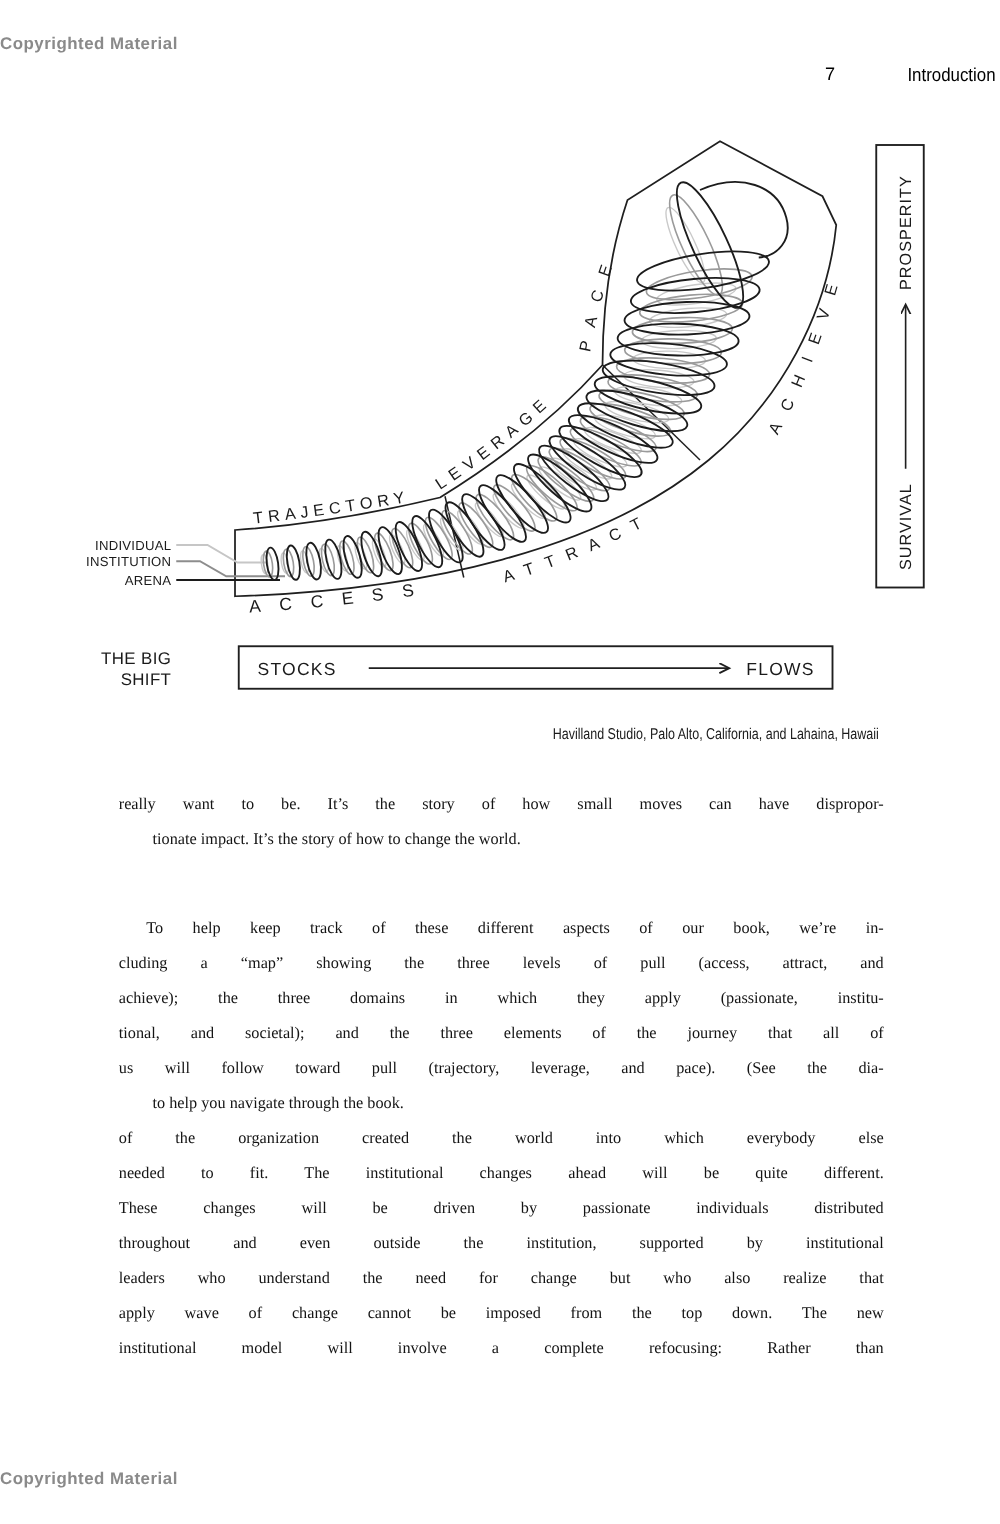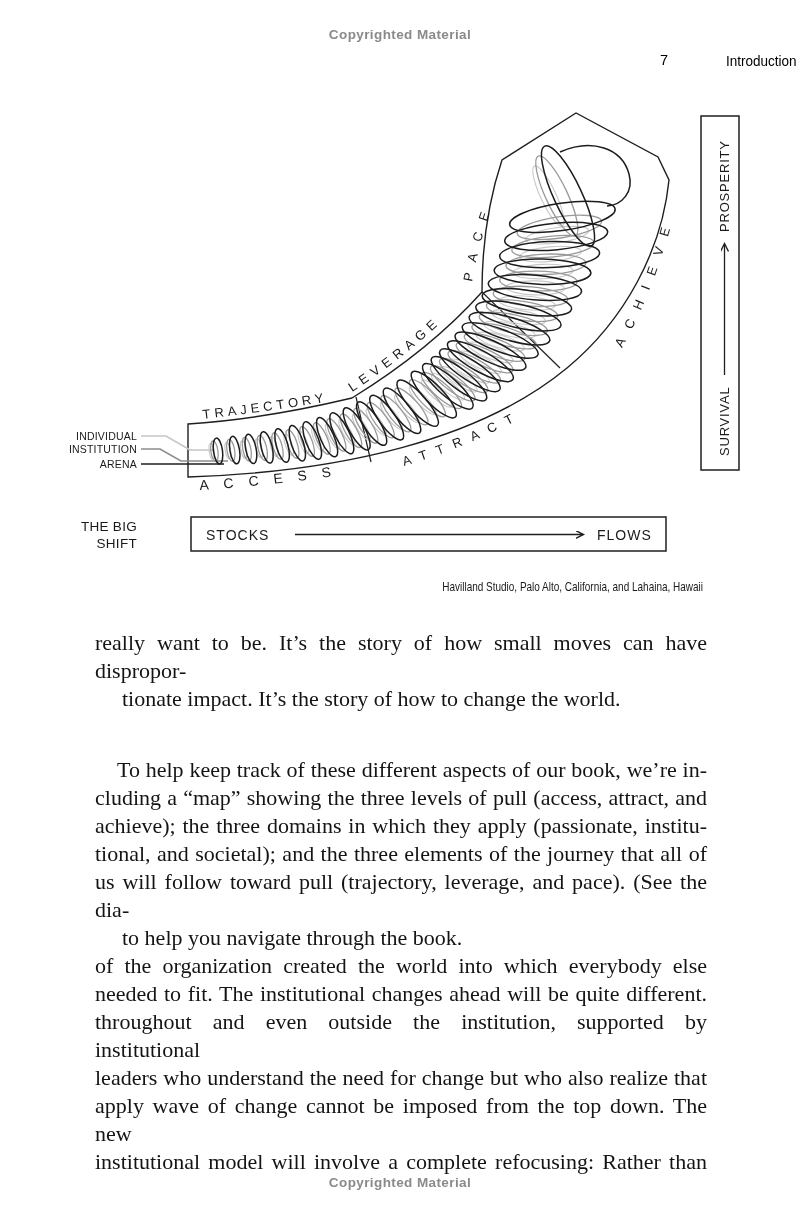--- a/index.html
+++ b/index.html
@@ -1,28 +1,28 @@
 <!DOCTYPE html>
 <html><head>
 <meta charset="utf-8">
 <style>
   html,body{margin:0;padding:0;background:#fff;}
   .page{position:relative;width:800px;height:1219px;background:#ffffff;overflow:hidden;
         font-family:"Liberation Sans",sans-serif;color:#151515;}
-  .watermark{position:absolute;left:0;right:0;text-align:center;
+  .watermark{position:absolute;left:0;right:0;
              font-size:13.5px;font-weight:700;letter-spacing:.4px;color:#8a8a8a;}
   .wm-top{top:27px;}
   .wm-bottom{top:1175px;}
   .running-head{position:absolute;left:0;right:0;top:52px;text-align:right;font-size:15px;color:#000;}
   .running-head span{display:inline-block;transform:scaleX(.9);}
   .page-number{position:absolute;top:52px;left:660px;font-size:14.5px;color:#000;}
   .diagram-svg{position:absolute;left:0;top:0;width:800px;height:1219px;}
   .body-text{position:absolute;left:95px;top:629px;width:612px;
              font-family:"Liberation Serif","DejaVu Serif",serif;
-             font-size:22px;line-height:28px;color:#141414;}
+             font-size:13px;line-height:28px;color:#141414;}
   .body-text .line{text-align:justify;text-align-last:justify;white-space:normal;}
   .body-text .line.last{text-align-last:left;margin-left:27px;}
   .body-text .line.indent{text-indent:22px;margin-top:43px;}
   svg text{font-family:"Liberation Sans",sans-serif;fill:#1a1a1a;}
 </style>
 </head>
 <body>
 
 <div class="page">
 
@@ -197,20 +197,21 @@
       <div class="line">really want to be. It’s the story of how small moves can have dispropor-</div>
       <div class="line last">tionate impact. It’s the story of how to change the world.</div>
       <div class="line indent">To help keep track of these different aspects of our book, we’re in-</div>
       <div class="line">cluding a “map” showing the three levels of pull (access, attract, and</div>
       <div class="line">achieve); the three domains in which they apply (passionate, institu-</div>
       <div class="line">tional, and societal); and the three elements of the journey that all of</div>
       <div class="line">us will follow toward pull (trajectory, leverage, and pace). (See the dia-</div>
       <div class="line last">to help you navigate through the book.</div>
       <div class="line">of the organization created the world into which everybody else</div>
       <div class="line">needed to fit. The institutional changes ahead will be quite different.</div>
+      <div class="line">These changes will be driven by passionate individuals distributed</div>
       <div class="line">throughout and even outside the institution, supported by institutional</div>
       <div class="line">leaders who understand the need for change but who also realize that</div>
       <div class="line">apply wave of change cannot be imposed from the top down. The new</div>
       <div class="line">institutional model will involve a complete refocusing: Rather than</div>
     </div>
 
   <div class="watermark wm-bottom">Copyrighted Material</div>
 </div>
 
 </body></html>

